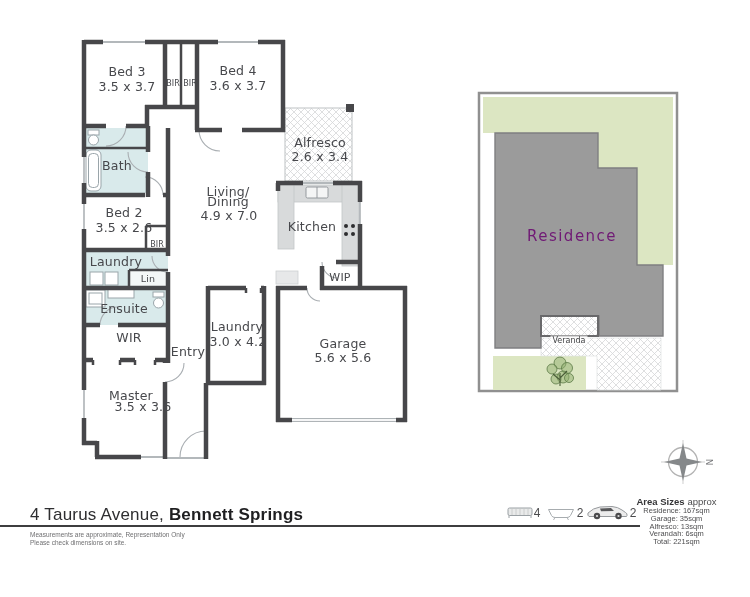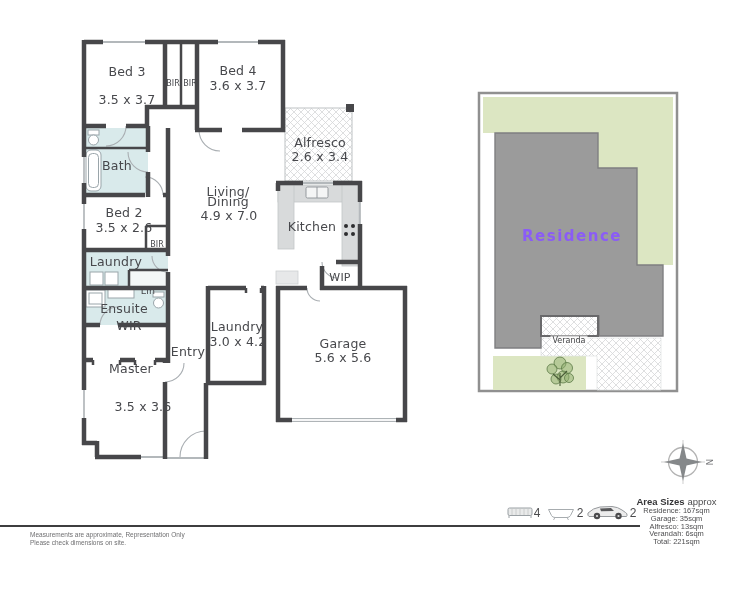--- a/index.html
+++ b/index.html
@@ -3,23 +3,23 @@
 <meta charset="utf-8">
 <style>
   html,body{margin:0;padding:0;background:#fff;}
   #canvas{position:relative;width:750px;height:597px;background:#fff;overflow:hidden;
           font-family:"Liberation Sans",sans-serif;}
   svg{position:absolute;left:0;top:0;}
   .lb{position:absolute;transform:translate(-50%,-50%);font-family:"DejaVu Sans",sans-serif;
       font-size:12.5px;color:#47484c;white-space:nowrap;letter-spacing:.2px;line-height:1;}
   .lb.md{font-size:11px;}
   .lb.sm{font-size:8px;letter-spacing:0;margin-top:7px;}
-  .lb.lin{font-size:9.5px;margin-top:12px;}
+  .lb.lin{font-size:9.5px;}
   .residence-lb{position:absolute;transform:translate(-50%,-50%);font-family:"DejaVu Sans",sans-serif;
-      font-size:15px;color:#8b5cf6;letter-spacing:1.5px;font-weight:bold;}
+      font-size:15px;color:#701a75;letter-spacing:1.5px;}
   .veranda-lb{position:absolute;transform:translate(-50%,-50%);font-family:"DejaVu Sans",sans-serif;
       font-size:8px;color:#3f4042;background:rgba(255,255,255,.72);padding:0 2px;}
   .address{position:absolute;left:30px;top:505px;font-size:17px;color:#2e2e30;letter-spacing:.2px;}
   .address b{font-weight:bold;color:#1f1f21;}
   .rule{position:absolute;left:0;top:525px;width:640px;border-top:2px solid #3d3d3f;}
   .disc{position:absolute;left:30px;top:531px;font-size:6.5px;line-height:8px;color:#6f6f71;}
   .cnt{position:absolute;transform:translate(-50%,-50%);font-size:12px;color:#4a4a4c;}
   .areas{position:absolute;left:613px;top:496px;width:127px;text-align:center;}
   .areas .hd{font-size:9.5px;color:#353537;font-weight:bold;}
   .areas .hd .sfx{font-weight:normal;color:#4c4c4e;margin-left:3px;}
@@ -163,51 +163,52 @@
     <path d="M588,513 Q593,508 600,507 L612,506.5 Q618,507 622,510 L625.5,512.5 Q627.5,513.5 627,515.5 L626.5,516.5 H589 Q587.3,515.5 588,513 Z" fill="#ececec" stroke="#96999c" stroke-width="1"></path>
     <path d="M600,508.5 L611,508 L614,511 L601,511.2 Z" fill="#58585a"></path>
     <circle cx="597" cy="516" r="3.2" fill="#4a4a4c"></circle>
         <circle cx="618.5" cy="516" r="3.2" fill="#4a4a4c"></circle>
     <circle cx="597" cy="516" r="1.1" fill="#dddddd"></circle>
         <circle cx="618.5" cy="516" r="1.1" fill="#dddddd"></circle>
   </g>
 </svg>
 
 <div class="lb" style="left:127px;top:72px">Bed 3</div>
-<div class="lb" style="left:127px;top:100px">3.5 x 3.7</div>
+<div class="lb" style="left:127px;top:87px">3.5 x 3.7</div>
 <div class="lb sm" style="left:173px;top:77px">BIR</div>
 <div class="lb sm" style="left:190px;top:77px">BIR</div>
 <div class="lb" style="left:238px;top:71px">Bed 4</div>
 <div class="lb" style="left:238px;top:86px">3.6 x 3.7</div>
 <div class="lb" style="left:320px;top:143px">Alfresco</div>
 <div class="lb" style="left:320px;top:157px">2.6 x 3.4</div>
 <div class="lb" style="left:117px;top:166px">Bath</div>
 <div class="lb" style="left:228px;top:192px">Living/</div>
 <div class="lb" style="left:228px;top:202px">Dining</div>
 <div class="lb" style="left:229px;top:216px">4.9 x 7.0</div>
 <div class="lb" style="left:312px;top:227px">Kitchen</div>
 <div class="lb md" style="left:340px;top:277px">WIP</div>
 <div class="lb" style="left:124px;top:213px">Bed 2</div>
 <div class="lb" style="left:124px;top:228px">3.5 x 2.6</div>
 <div class="lb sm" style="left:157px;top:238px">BIR</div>
 <div class="lb" style="left:116px;top:262px">Laundry</div>
 <div class="lb lin" style="left:148px;top:279px">Lin</div>
 <div class="lb" style="left:124px;top:309px">Ensuite</div>
-<div class="lb" style="left:129px;top:326px">WIR</div>
+<div class="lb" style="left:129px;top:338px">WIR</div>
 <div class="lb" style="left:188px;top:352px">Entry</div>
 <div class="lb" style="left:237px;top:327px">Laundry</div>
 <div class="lb" style="left:238px;top:342px">3.0 x 4.2</div>
 <div class="lb" style="left:343px;top:344px">Garage</div>
 <div class="lb" style="left:343px;top:358px">5.6 x 5.6</div>
-<div class="lb" style="left:131px;top:369px">Master</div>
+<div class="lb" style="left:131px;top:396px">Master</div>
 <div class="lb" style="left:143px;top:407px">3.5 x 3.6</div>
 
 <div class="residence-lb" style="left:572px;top:236px">Residence</div>
 <div class="veranda-lb" style="left:569px;top:340px">Veranda</div>
 
+<div class="address"><span>4 Taurus Avenue, </span><b>Bennett Springs</b></div>
 <div class="rule"></div>
 <div class="disc">
   <div>Measurements are approximate, Representation Only</div>
   <div>Please check dimensions on site.</div>
 </div>
 
 <div class="cnt" style="left:537px;top:513px">4</div>
 <div class="cnt" style="left:580px;top:513px">2</div>
 <div class="cnt" style="left:633px;top:513px">2</div>
 

